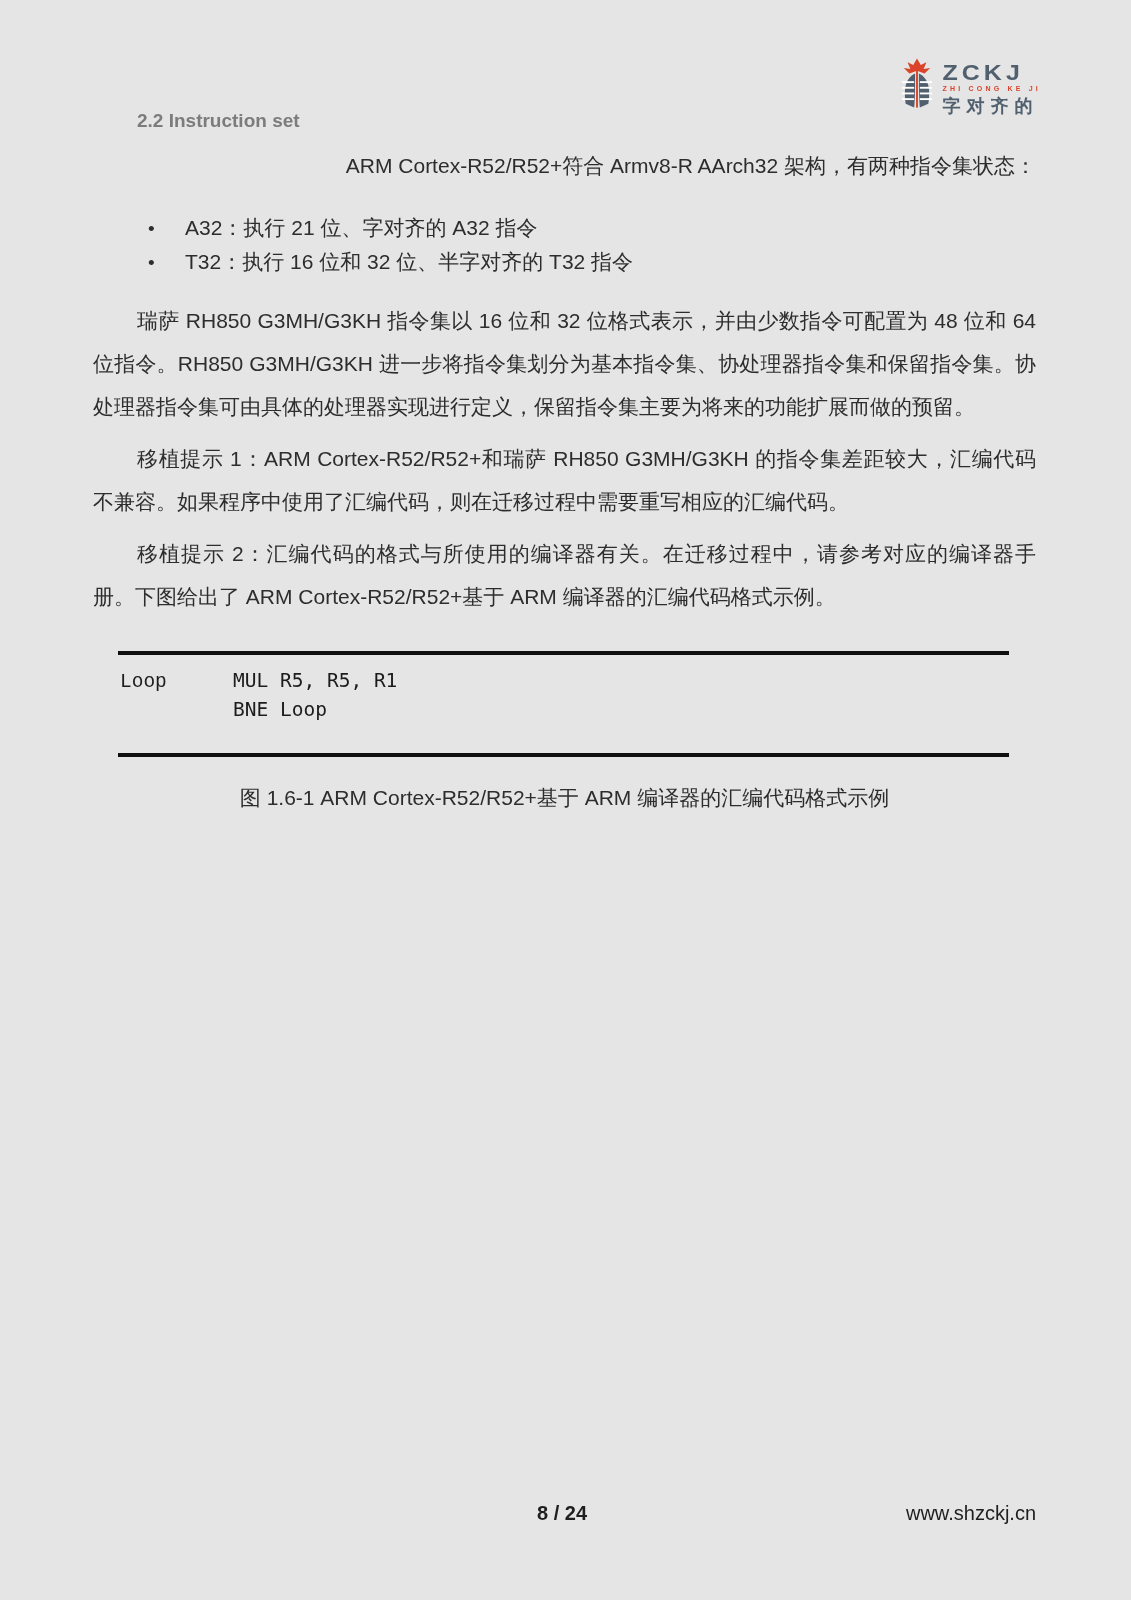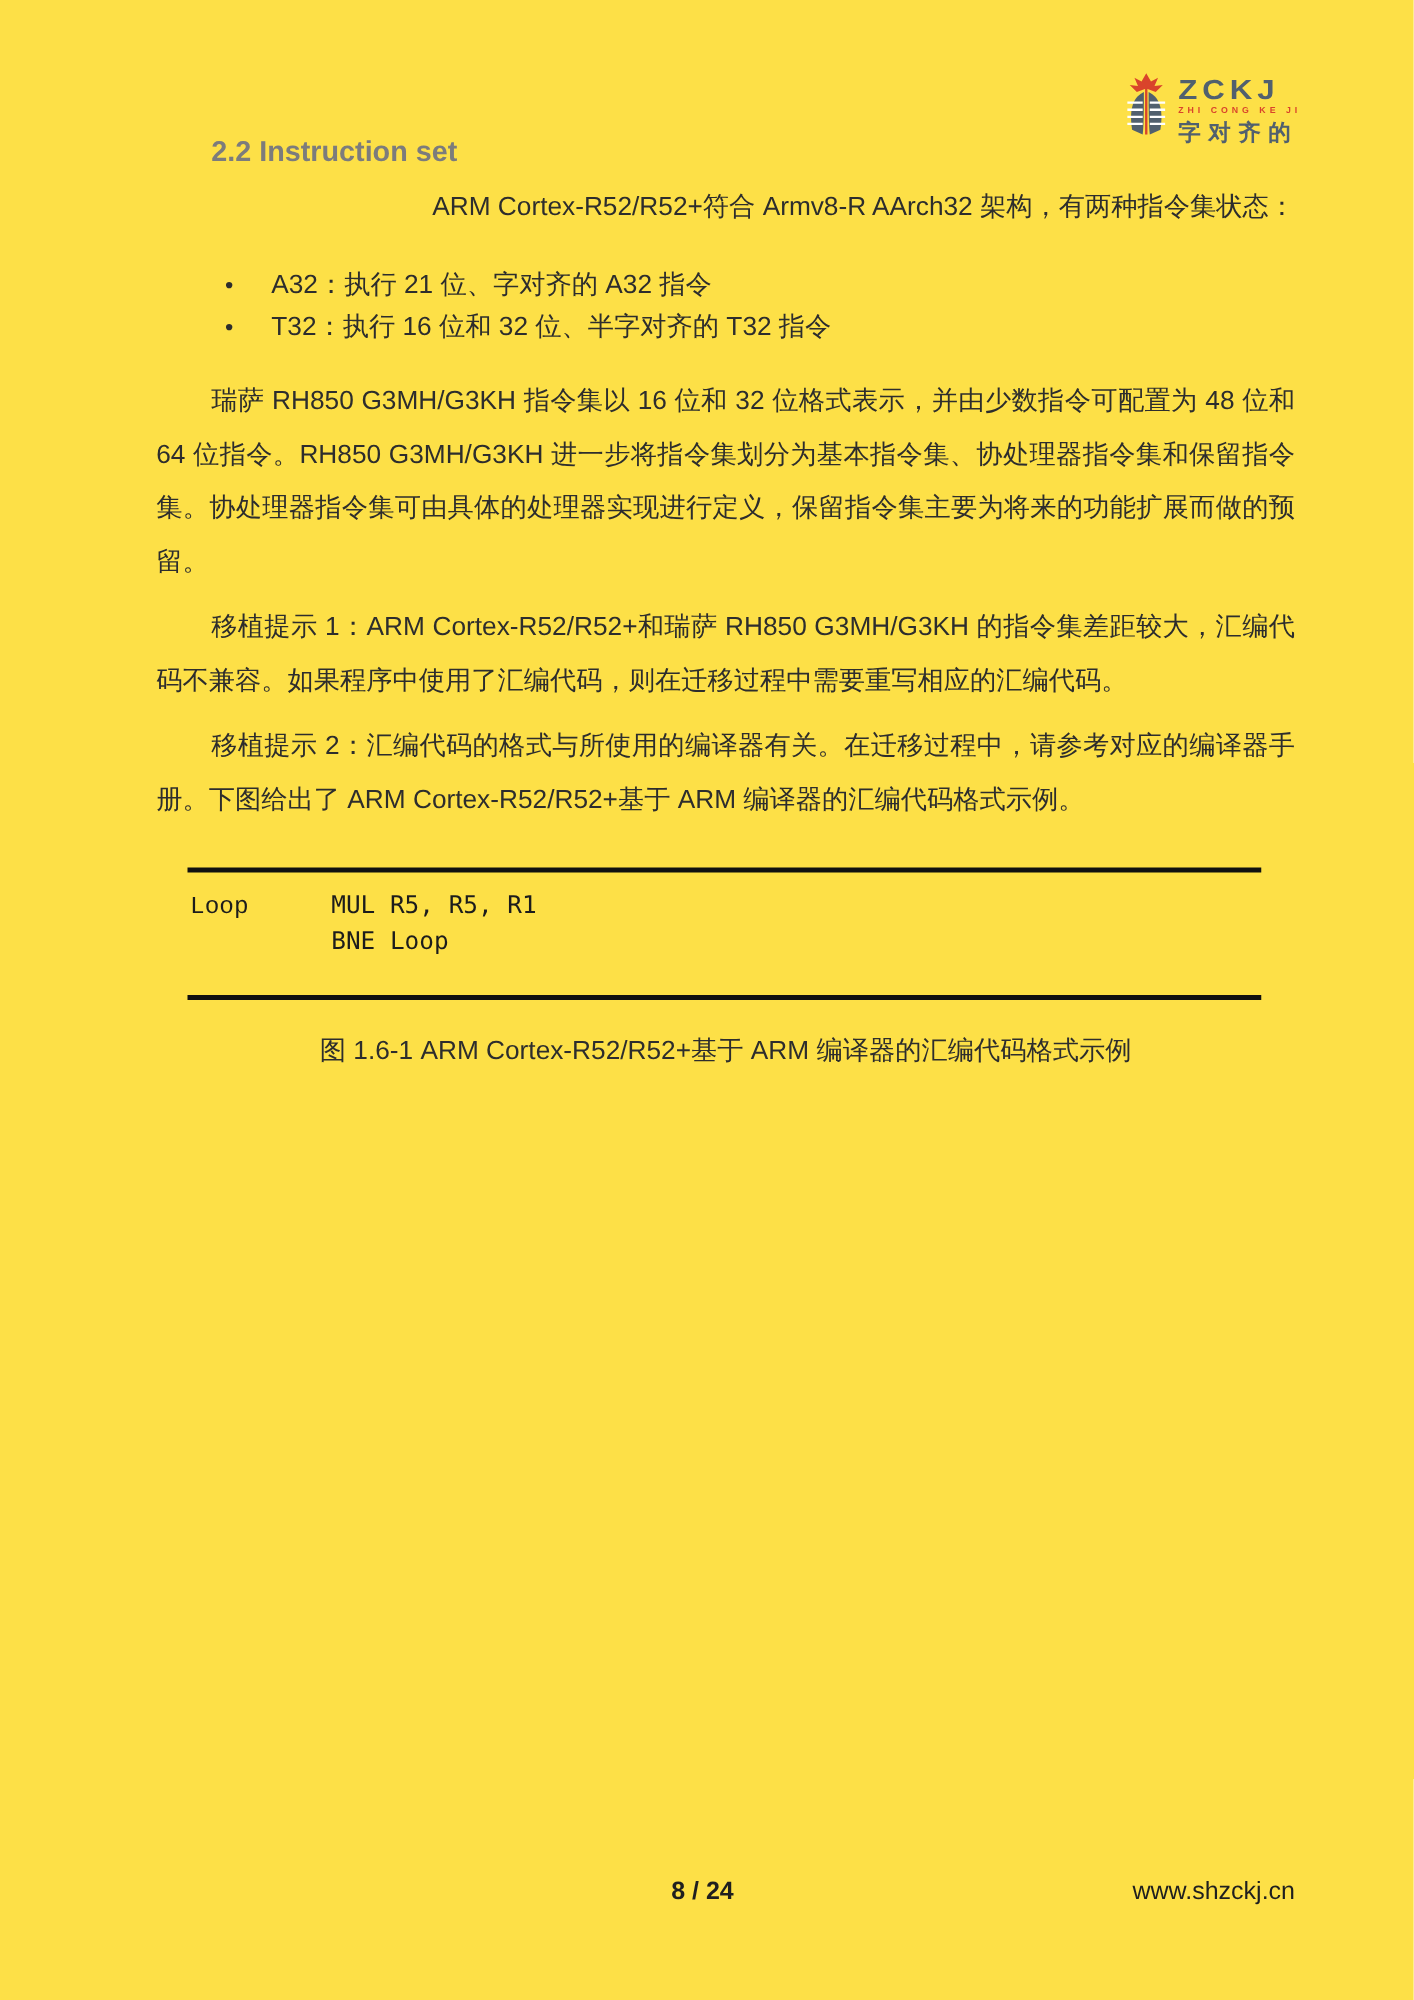--- a/index.html
+++ b/index.html
@@ -1,25 +1,24 @@
 <!DOCTYPE html>
 <html><head>
 <meta charset="utf-8">
 <style>
   html, body { margin: 0; padding: 0; background: #ffffff; }
   .page {
     position: relative;
     width: 1131px;
     height: 1600px;
-    background: #fde047;
+    background: #e5e5e5;
     font-family: "Liberation Sans", "DejaVu Sans", sans-serif;
     color: #2d2d2d;
     overflow: hidden;
     box-sizing: border-box;
-    padding-left: 32px;
   }
 
   
   .logo {
     position: absolute;
     top: 58px;
     right: 90px;
     display: flex;
     align-items: flex-start;
     gap: 9px;
@@ -51,21 +50,21 @@
     line-height: 22px;
     margin-top: 2px;
     white-space: nowrap;
   }
 
   
   main { padding: 106px 95px 0 93px; }
 
   .section-heading {
     margin: 0 0 0 44px;
-    font-size: 23px;
+    font-size: 19px;
     line-height: 30px;
     font-weight: 600;
     color: #7c7c7c;
   }
 
   .body-text {
     font-size: 21px;
     line-height: 43px;
     color: #2d2d2d;
     margin: 0;

